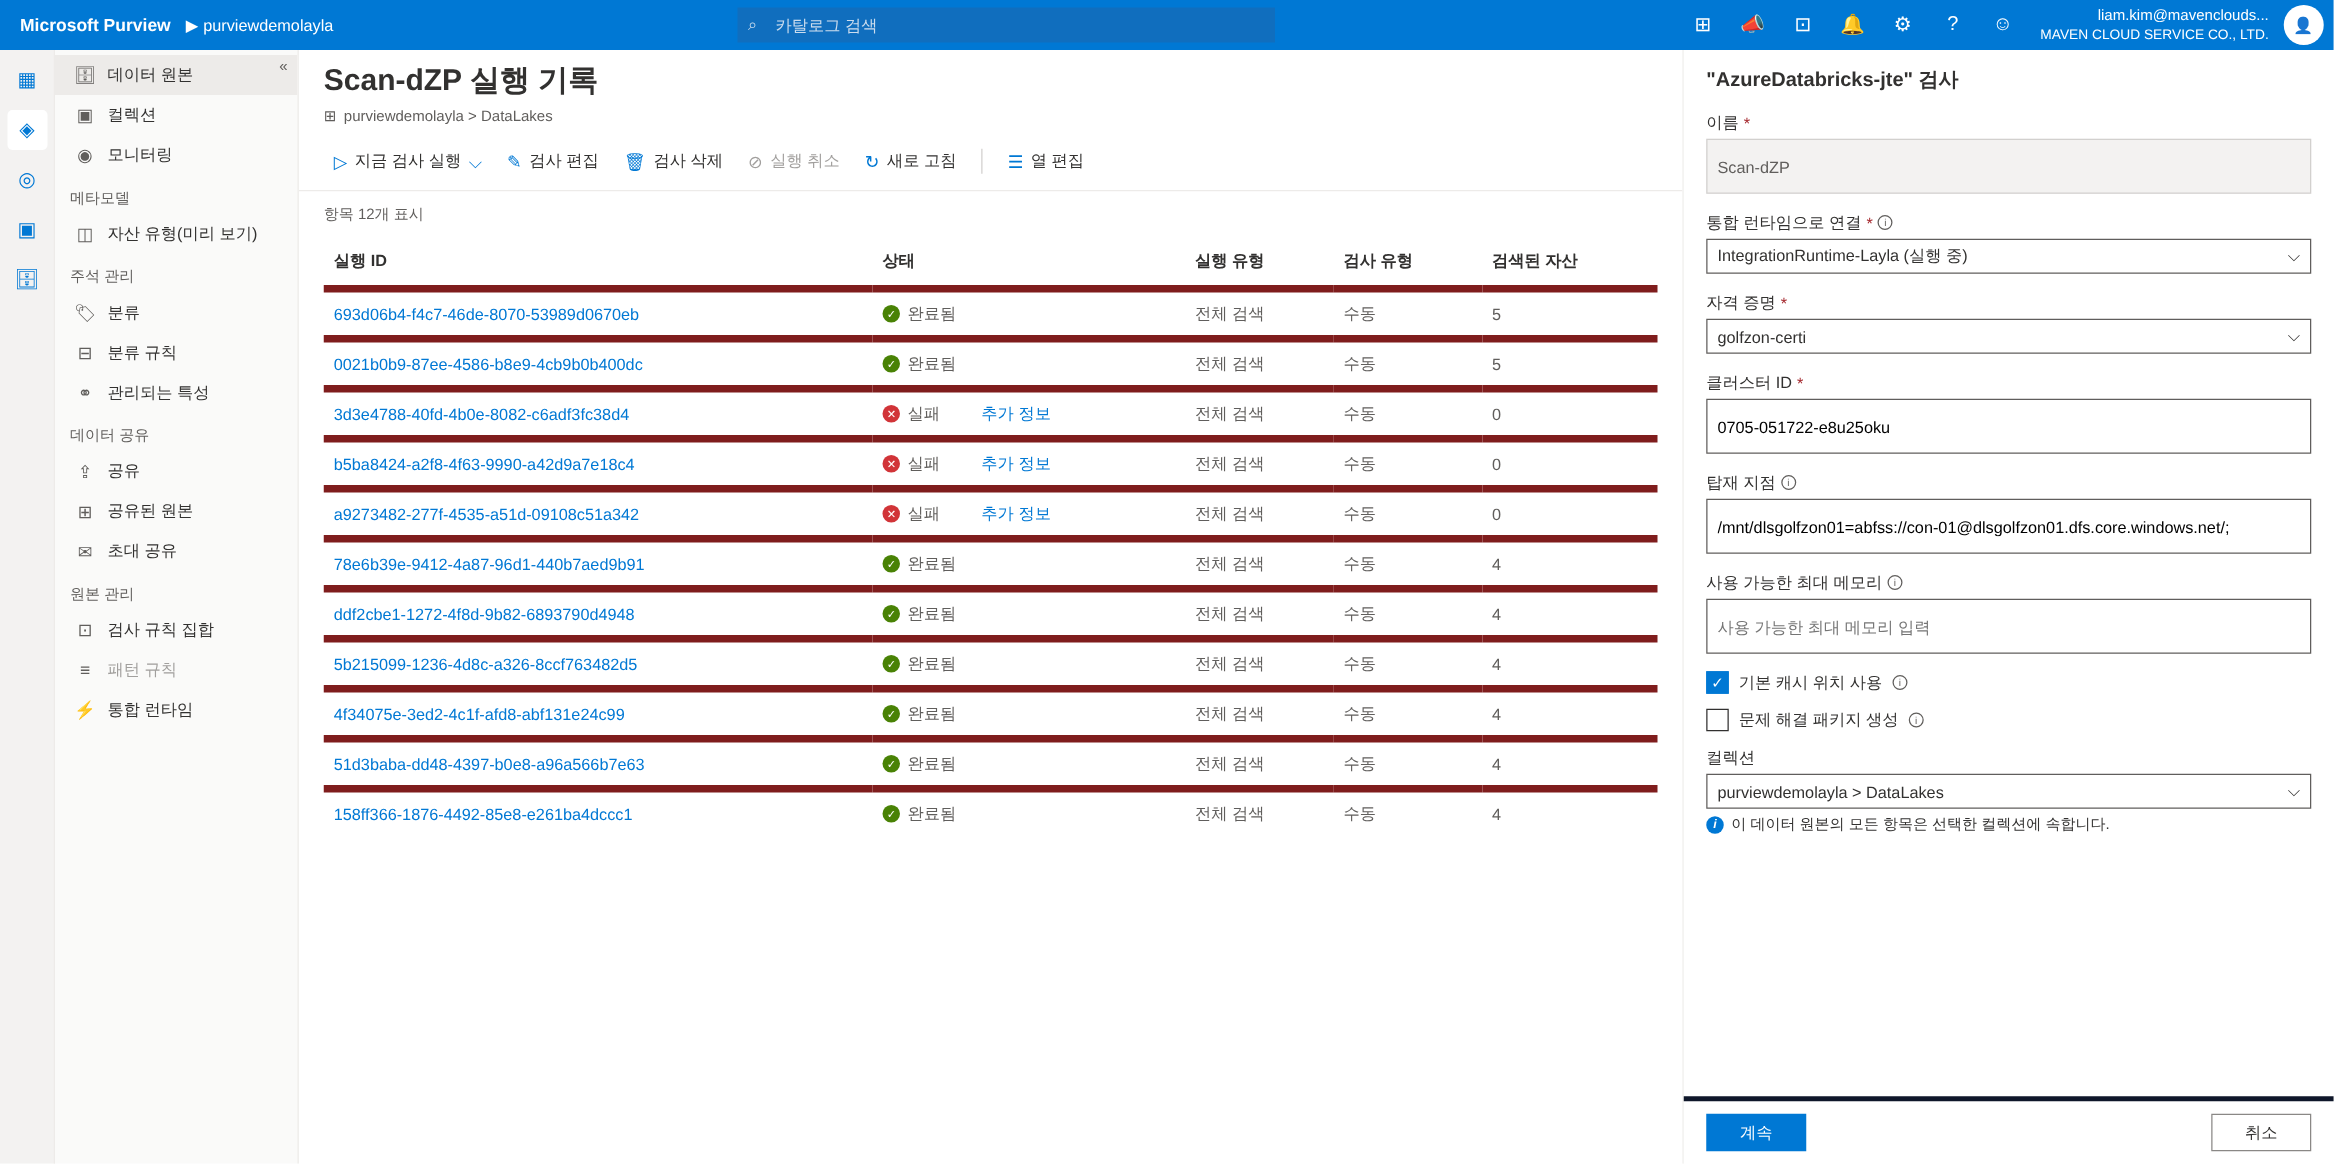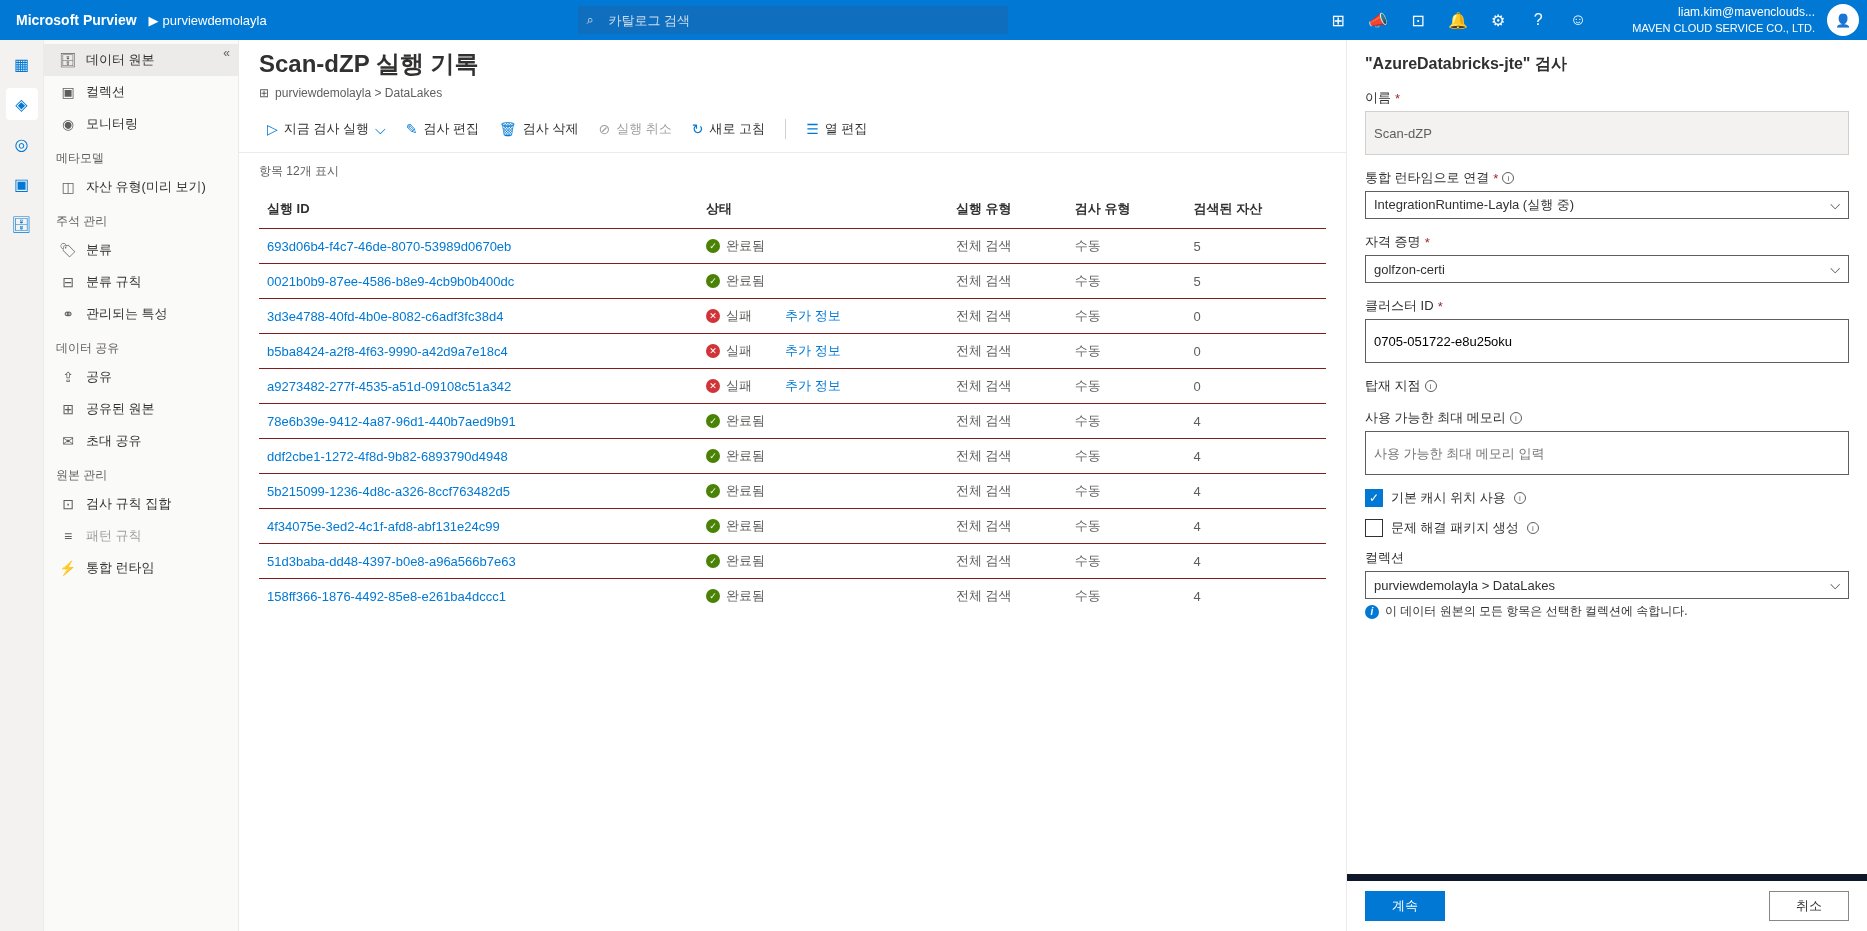--- a/index.html
+++ b/index.html
@@ -10,21 +10,21 @@
     .header-logo { font-weight: 600; font-size: 14px; padding: 0 8px; }
     .header-sep { margin: 0 4px; }
     .header-workspace { font-size: 13px; }
     .header-search-wrap { flex: 1; display: flex; justify-content: center; }
     .header-search { background: #106ebe; border: none; color: #bef264; padding: 6px 10px 6px 30px; width: 430px; font-size: 13px; height: 28px; }
     .header-search::placeholder { color: #cde; }
     .search-wrap { position: relative; }
     .search-icon { position: absolute; left: 8px; top: 50%; transform: translateY(-50%); color: #cde; }
     .header-icons { display: flex; align-items: center; gap: 4px; }
     .header-icon { width: 36px; height: 40px; display: flex; align-items: center; justify-content: center; cursor: pointer; font-size: 16px; }
-    .header-user { text-align: right; padding: 0 8px; font-size: 11px; line-height: 1.3; margin-left: 24px; }
+    .header-user { text-align: right; padding: 0 8px; font-size: 11px; line-height: 1.3; }
     .header-user .email { font-size: 12px; }
     .header-avatar { width: 32px; height: 32px; border-radius: 50%; background: #fff; display: flex; align-items: center; justify-content: center; }
     
     
     .main { display: flex; height: calc(100vh - 40px); }
     
     
     .icon-rail { width: 44px; background: #f3f2f1; border-right: 1px solid #edebe9; display: flex; flex-direction: column; align-items: center; padding-top: 8px; gap: 8px; }
     .rail-icon { width: 32px; height: 32px; display: flex; align-items: center; justify-content: center; border-radius: 4px; cursor: pointer; color: #0078d4; font-size: 16px; }
     .rail-icon.active { background: #fff; }
@@ -54,21 +54,21 @@
     .tb-btn .ic { color: #0078d4; font-size: 14px; }
     .tb-btn.disabled { color: #a19f9d; }
     .tb-btn.disabled .ic { color: #a19f9d; }
     .tb-divider { width: 1px; height: 20px; background: #d2d0ce; margin: 0 8px; }
     
     
     .list-header { padding: 10px 20px; color: #605e5c; font-size: 12px; }
     .table-wrap { flex: 1; overflow: auto; padding: 0 20px; }
     table { width: 100%; border-collapse: collapse; font-size: 13px; }
     th { text-align: left; padding: 10px 8px; font-weight: 600; color: #323130; font-size: 13px; }
-    td { padding: 8px 8px; border-top: 1px solid #7f1d1d; color: #605e5c; }
+    td { padding: 8px 8px; border-top: 6px solid #7f1d1d; color: #605e5c; }
     td a { color: #0078d4; text-decoration: none; }
     .status { display: flex; align-items: center; gap: 6px; }
     .st-ok { width: 14px; height: 14px; border-radius: 50%; background: #498205; color: #fff; display: inline-flex; align-items: center; justify-content: center; font-size: 9px; }
     .st-fail { width: 14px; height: 14px; border-radius: 50%; background: #d13438; color: #fff; display: inline-flex; align-items: center; justify-content: center; font-size: 9px; }
     .fail-link { color: #0078d4; margin-left: 27px; }
     
     
     .panel { width: 520px; display: flex; flex-direction: column; background: #fff; }
     .panel-body { flex: 1; padding: 14px 18px; overflow-y: auto; }
     .panel-title { font-size: 16px; font-weight: 600; margin-bottom: 14px; }
@@ -79,21 +79,21 @@
     .text-input { width: 100%; padding: 5px 8px; border: 1px solid #605e5c; font-size: 13px; background: #fff; height: 44px; }
     .text-input[readonly] { background: #f3f2f1; border: 1px solid #d2d0ce; color: #605e5c; }
     .select-input { width: 100%; padding: 4px 8px; border: 1px solid #605e5c; font-size: 13px; height: 28px; background: #fff; display: flex; align-items: center; justify-content: space-between; }
     .chk-row { display: flex; align-items: center; gap: 8px; margin-bottom: 12px; font-size: 13px; }
     .chk { width: 18px; height: 18px; border: 1px solid #323130; display: inline-flex; align-items: center; justify-content: center; }
     .chk.checked { background: #0078d4; border-color: #0078d4; color: #fff; font-size: 12px; }
     .info-line { display: flex; align-items: center; gap: 6px; font-size: 12px; color: #323130; margin-top: 4px; }
     .info-line .iic { width: 14px; height: 14px; border-radius: 50%; background: #0078d4; color: #fff; display: inline-flex; align-items: center; justify-content: center; font-size: 10px; font-weight: bold; font-style: italic; }
     
     
-    .panel-footer { border-top: 7px solid #0f172a; padding: 10px 18px; display: flex; justify-content: space-between; margin-top: 10px; }
+    .panel-footer { border-top: 4px solid #0f172a; padding: 10px 18px; display: flex; justify-content: space-between; margin-top: 10px; }
     .btn-primary { background: #0078d4; color: #fff; border: none; padding: 5px 22px; font-size: 13px; cursor: pointer; min-width: 80px; }
     .btn-secondary { background: #fff; color: #323130; border: 1px solid #8a8886; padding: 5px 22px; font-size: 13px; cursor: pointer; min-width: 80px; }
   </style>
 </head>
 <body>
 
 <div class="header">
   <div class="header-logo">Microsoft Purview</div>
   <span class="header-sep">▶</span>
   <div class="header-workspace">purviewdemolayla</div>
@@ -423,20 +423,21 @@
             <span class="req">*</span>
           </div>
         <input class="text-input" value="0705-051722-e8u25oku" style="">
       </div>
 
       <div class="fld">
         <div class="fld-label">
             <span>탑재 지점</span>
             <span class="info-ic">i</span>
           </div>
+        <input class="text-input" value="/mnt/dlsgolfzon01=abfss://con-01@dlsgolfzon01.dfs.core.windows.net/;" style="">
       </div>
 
       <div class="fld">
         <div class="fld-label">
             <span>사용 가능한 최대 메모리</span>
             <span class="info-ic">i</span>
           </div>
         <input class="text-input" placeholder="사용 가능한 최대 메모리 입력" style="">
       </div>
 

